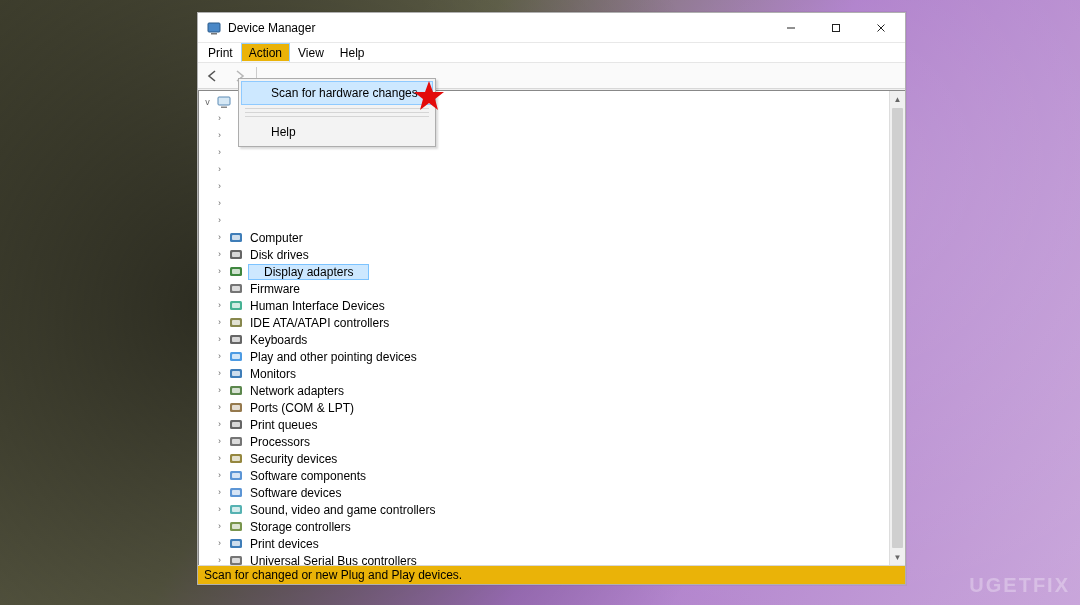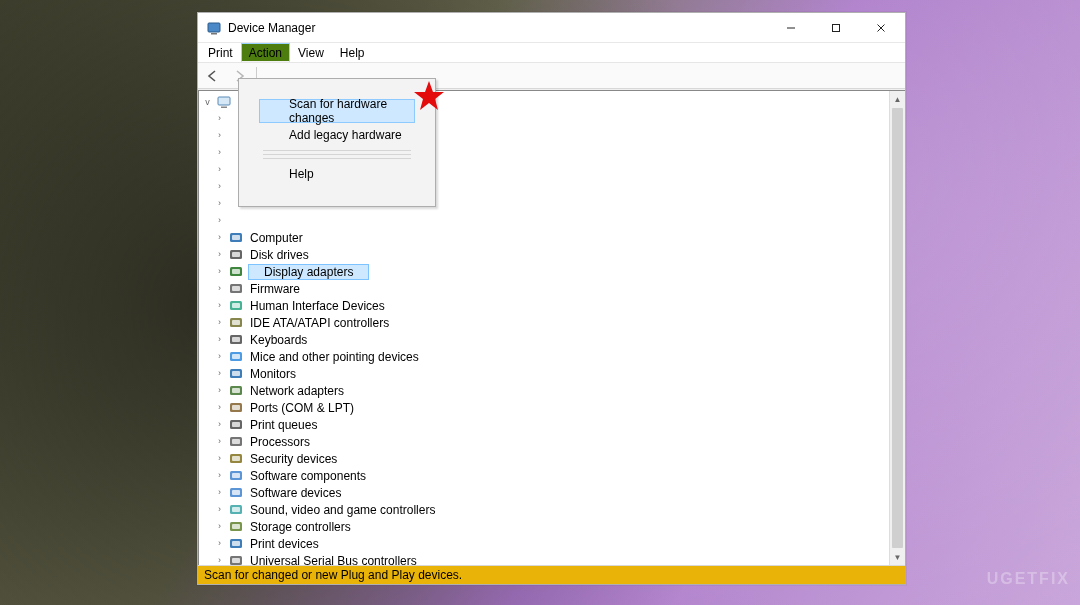--- a/index.html
+++ b/index.html
@@ -20,22 +20,22 @@
     position: absolute; inset: 0;
     background:
       radial-gradient(circle at 20% 50%, rgba(0,0,0,.55), transparent 60%),
       radial-gradient(circle at 80% 30%, rgba(255,255,255,.15), transparent 50%);
     pointer-events: none;
   }
 
   .watermark {
     position: absolute;
     right: 10px;
-    bottom: 17px;
-    font-size: 16px;
+    bottom: 8px;
+    font-size: 20px;
     letter-spacing: 2px;
     color: rgba(255,255,255,.3);
     font-weight: 700;
   }
 
   .window {
     position: absolute;
     left: 197px;
     top: 12px;
     width: 709px;
@@ -77,21 +77,21 @@
     padding: 0 2px;
     border-bottom: 1px solid #e6e6e6;
   }
   .menu-item {
     padding: 0 8px;
     display: flex;
     align-items: center;
     font-size: 12px;
   }
   .menu-item.open {
-    background: #4d7c0f;
+    background: #eab308;
     border: 1px solid #99d1ff;
     padding: 8px 7px;
     border-bottom: 1px solid #f3f3f3;
   }
 
   .toolbar {
     height: 26px;
     display: flex;
     align-items: center;
     gap: 4px;
@@ -172,21 +172,21 @@
 
   
   .dropdown {
     position: absolute;
     left: 238px;
     top: 78px;
     width: 198px;
     background: #f3f3f3;
     border: 1px solid #adadad;
     box-shadow: 2px 2px 2px rgba(0,0,0,.15);
-    padding: 20px;
+    padding: 2px;
     z-index: 50;
   }
   .dd-item {
     height: 24px;
     display: flex; align-items: center;
     padding: 0 10px 0 30px;
     font-size: 12px;
   }
   .dd-item.highlight { background: #cde8ff; border: 1px solid #8fcaff; padding: 0 9px 0 29px; }
   .dd-sep { height: 1px; background: #d5d5d5; margin: 3px 4px; }
@@ -382,21 +382,21 @@
             <span class="tree-label">Keyboards</span>
           </div>
           <div class="tree-row">
             <span class="exp">›</span>
             <span class="tree-icon">
               <svg viewBox="0 0 16 16">
                 <rect x="2" y="3" width="12" height="9" rx="1.5" fill="#3a90e0" opacity=".9"></rect>
                 <rect x="4" y="5" width="8" height="5" rx="1" fill="#fff" opacity=".75"></rect>
               </svg>
             </span>
-            <span class="tree-label">Mice and other pointing devices</span>
+            <span class="tree-label">Play and other pointing devices</span>
           </div>
           <div class="tree-row">
             <span class="exp">›</span>
             <span class="tree-icon">
               <svg viewBox="0 0 16 16">
                 <rect x="2" y="3" width="12" height="9" rx="1.5" fill="#2a6fb0" opacity=".9"></rect>
                 <rect x="4" y="5" width="8" height="5" rx="1" fill="#fff" opacity=".75"></rect>
               </svg>
             </span>
             <span class="tree-label">Monitors</span>
@@ -520,21 +520,20 @@
     </div>
   </div>
 
   <div class="statusbar">
     <span>Scan for changed or new Plug and Play devices.</span>
   </div>
 </div>
 
 <div class="dropdown">
   <div class="dd-item highlight">Scan for hardware changes</div>
-  <div class="dd-item">Add legacy hardware</div>
   <div class="dd-sep"></div>
   <div class="dd-sep"></div>
   <div class="dd-sep"></div>
   <div class="dd-item">Help</div>
 </div>
 
 <div class="star">
   <svg viewBox="0 0 32 32">
       <polygon points="16,1 20,12 31,12 22,19 25,30 16,23 7,30 10,19 1,12 12,12" fill="#e30b0b"></polygon>
     </svg>

